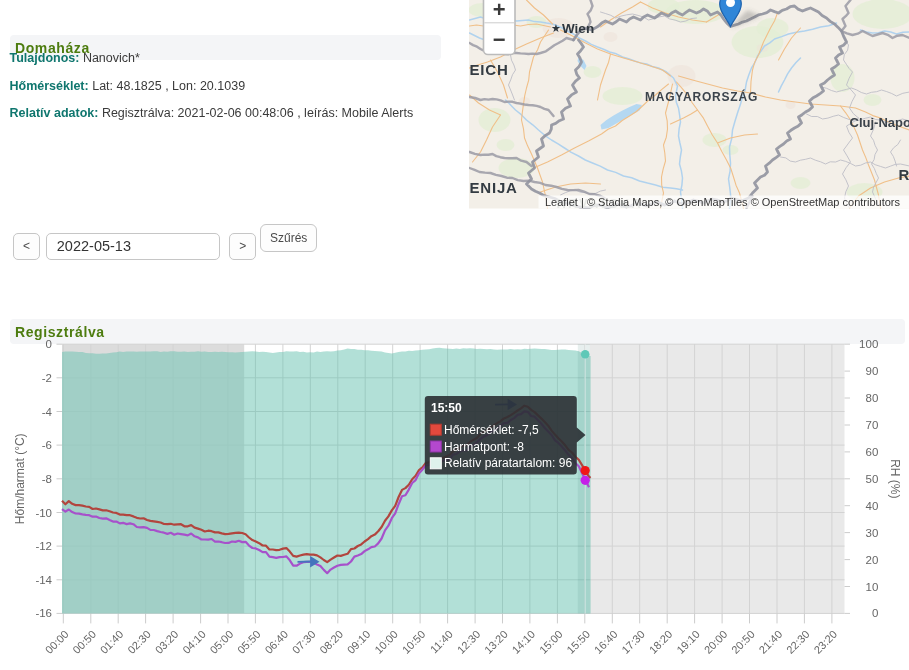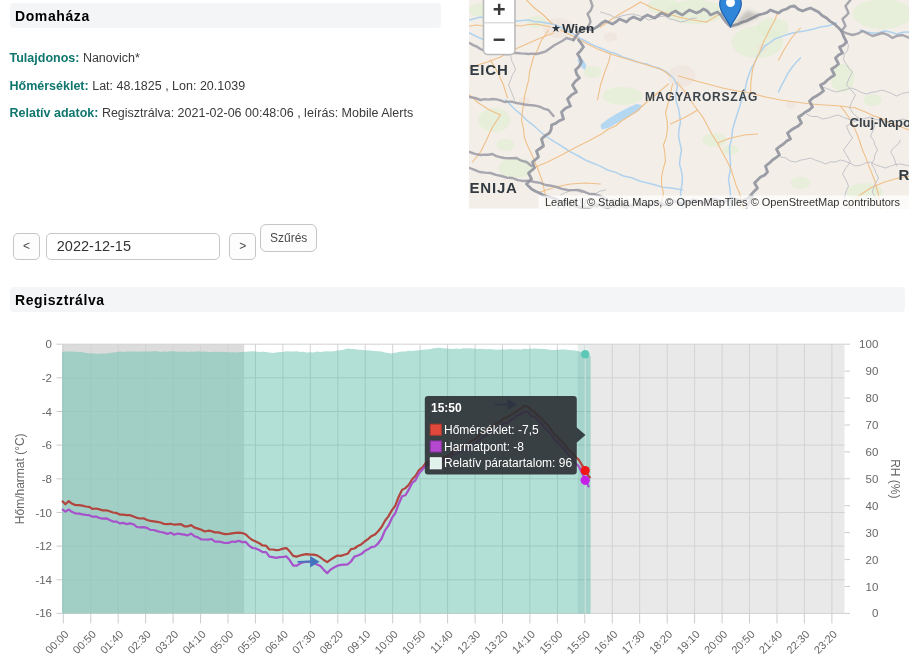--- a/index.html
+++ b/index.html
@@ -1,17 +1,17 @@
 <!DOCTYPE html>
 <html lang="hu"><head><meta charset="utf-8"><title>Domaháza</title>
 <style>
 html,body{margin:0;padding:0;background:#fff;}
 body{width:909px;height:670px;overflow:hidden;font-family:"Liberation Sans",sans-serif;position:relative;}
 .hdr{position:absolute;background:#f4f5f7;border-radius:4px;height:25.5px;line-height:26px;
- font-weight:bold;font-size:14px;letter-spacing:0.6px;color:#000000;padding-left:5.5px;box-sizing:border-box;}
+ font-weight:bold;font-size:14px;letter-spacing:0.6px;color:#4d7c0f;padding-left:5.5px;box-sizing:border-box;margin-top:32px;}
 .lbl{font-weight:bold;color:#0f766e;}
 .info{position:absolute;left:9.5px;font-size:12.5px;color:#3a3a3a;}
 .btn{position:absolute;box-sizing:border-box;height:27px;border:1px solid #c6c6c6;border-radius:5px;
  background:#fdfdfd;font-size:12px;color:#4a4a4a;text-align:center;line-height:25px;}
 </style></head>
 <body>
 <div class="hdr" style="left:9.5px;top:2.5px;width:431px;">Domaháza</div>
 <div class="info" style="top:51px;"><span class="lbl">Tulajdonos:</span> Nanovich*</div>
 <div class="info" style="top:78.5px;"><span class="lbl">Hőmérséklet:</span> Lat: 48.1825 , Lon: 20.1039</div>
 <div class="info" style="top:106px;"><span class="lbl">Relatív adatok:</span> Regisztrálva: 2021-02-06 00:48:06 , leírás: Mobile Alerts</div>
@@ -119,21 +119,21 @@
 <g>
 <rect x="483" y="-8" width="31.5" height="62.5" rx="4.5" fill="#ffffff" stroke="#bbbbbb" stroke-width="1.6"></rect>
 <line x1="483.8" y1="22.8" x2="513.7" y2="22.8" stroke="#cccccc" stroke-width="1"></line>
 <text x="498.7" y="16.5" font-size="22" font-weight="bold" fill="#3a3a3a" text-anchor="middle">+</text>
 <text x="498.7" y="46.5" font-size="22" font-weight="bold" fill="#3a3a3a" text-anchor="middle">−</text>
 </g>
 
 </g>
 </svg>
 <div class="btn" style="left:13.3px;top:233px;width:26.6px;">&lt;</div>
-<div class="btn" style="left:46.3px;top:233px;width:174px;text-align:left;padding-left:9.5px;font-size:14.5px;color:#333;background:#fff;">2022-12-15</div>
+<div class="btn" style="left:46.3px;top:233px;width:174px;text-align:left;padding-left:9.5px;font-size:14.5px;color:#333;background:#fff;">2022-05-13</div>
 <div class="btn" style="left:229.4px;top:233px;width:26.6px;">&gt;</div>
 <div class="btn" style="left:259.8px;top:224px;width:57.7px;height:27.5px;font-size:12px;border-radius:6px;line-height:26px;">Szűrés</div>
 <div class="hdr" style="left:9.5px;top:286.5px;width:895px;">Regisztrálva</div>
 <svg style="position:absolute;left:0;top:330px" width="909" height="340" viewBox="0 330 909 340">
 <g font-family="Liberation Sans, sans-serif">
 <rect x="62.0" y="344.2" width="182.2" height="269.2" fill="#dcdcdc"></rect>
 <rect x="589.8" y="344.2" width="254.7" height="269.2" fill="#e9e9e9"></rect>
 <g stroke="#d3d3d3" stroke-width="1">
         <line x1="63.3" y1="344.2" x2="63.3" y2="613.4"></line>
         <line x1="90.8" y1="344.2" x2="90.8" y2="613.4"></line>

